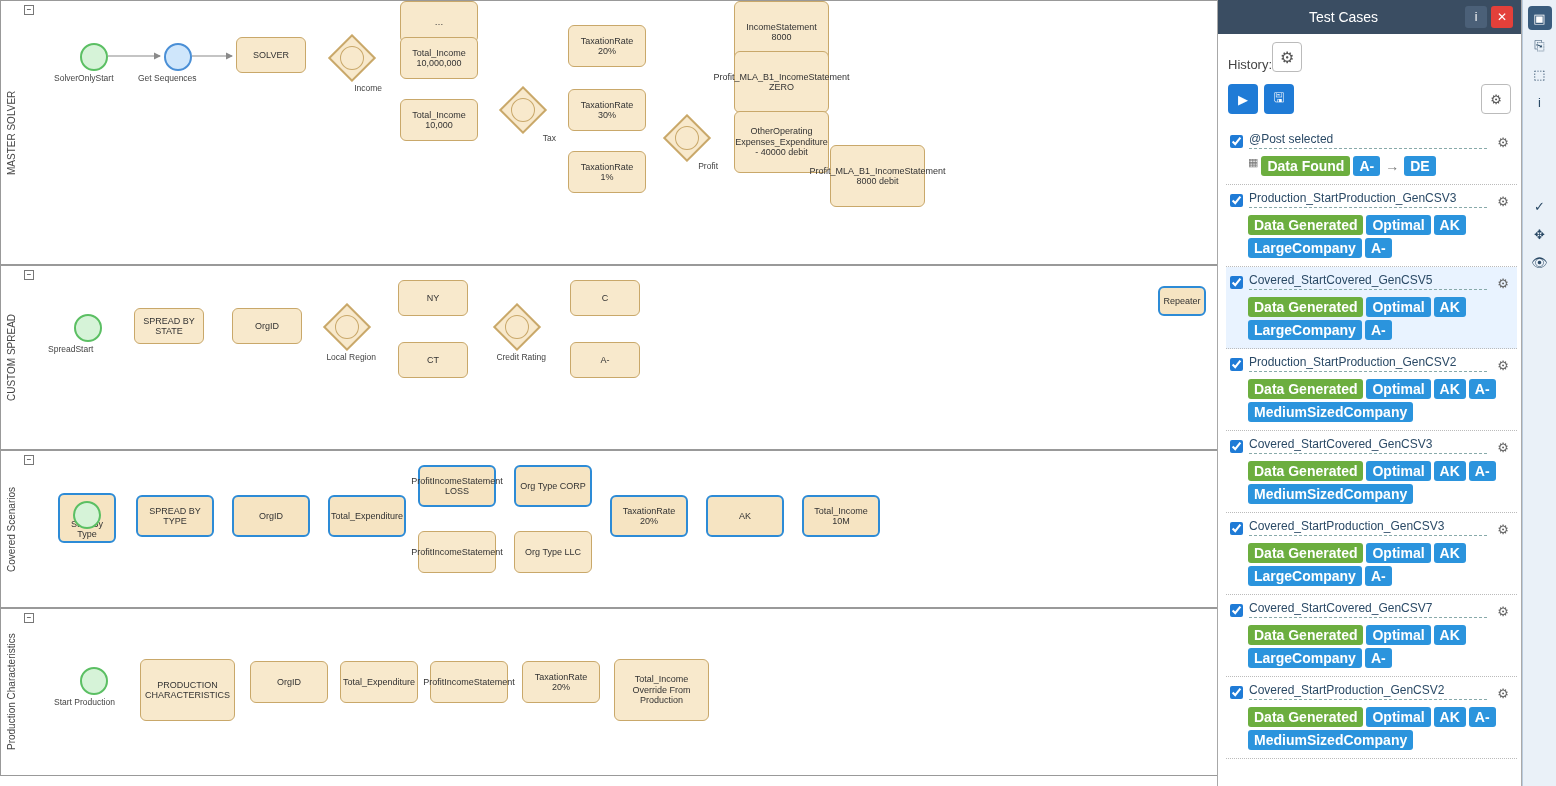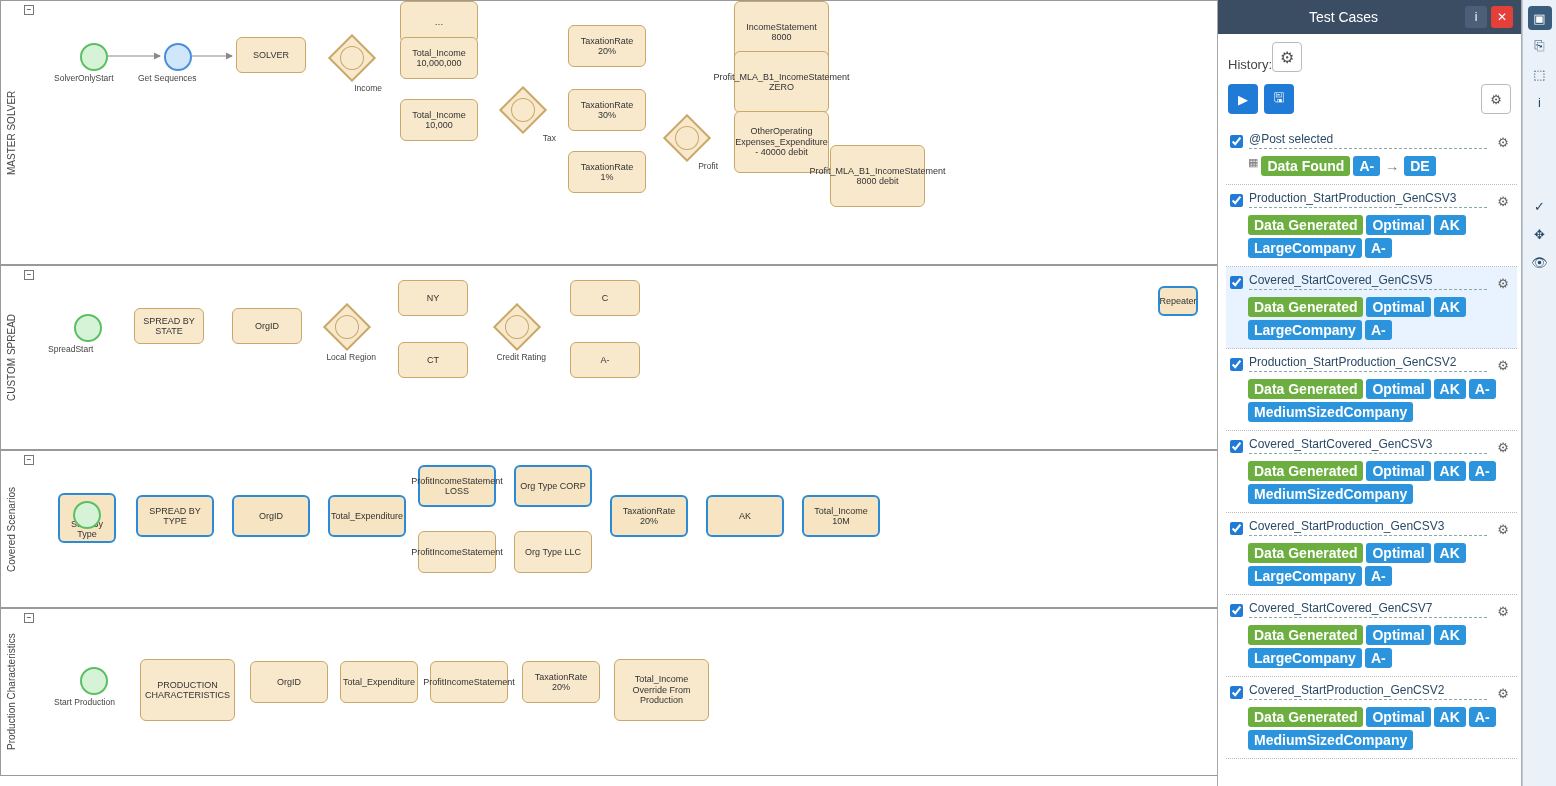--- a/index.html
+++ b/index.html
@@ -110,21 +110,21 @@
           </div>
     <div class="gw-lbl" style="left:276px;top:86px">Local Region</div>
     <div class="node sm" style="left:358px;top:14px">NY</div>
     <div class="node sm" style="left:358px;top:76px">CT</div>
     <div class="gw" style="left:460px;top:44px">
             <div class="inner"></div>
           </div>
     <div class="gw-lbl" style="left:446px;top:86px">Credit Rating</div>
     <div class="node sm" style="left:530px;top:14px">C</div>
     <div class="node sm" style="left:530px;top:76px">A-</div>
-    <div class="node sm sel" style="left:1118px;top:20px;width:40px;height:30px">Repeater</div>
+    <div class="node sm sel" style="left:1118px;top:20px;width:48px;height:30px">Repeater</div>
    </div>
   </div>
 
   <div class="swim" style="top:450px;height:158px">
    <div class="swim-label">Covered Scenarios</div>
    <div class="swim-toggle">−</div>
    <div class="lane">
     <div class="node sel" style="left:18px;top:42px;width:58px;height:50px;padding-top:26px">
       <span>Start By Type</span>
     </div>

